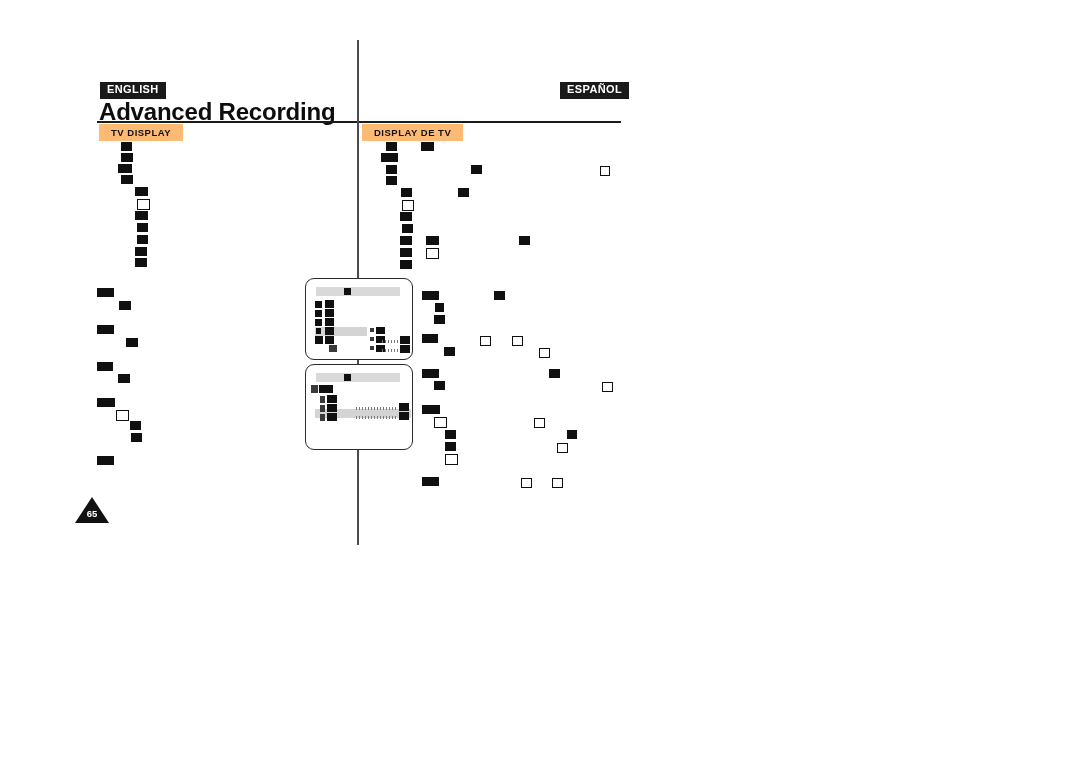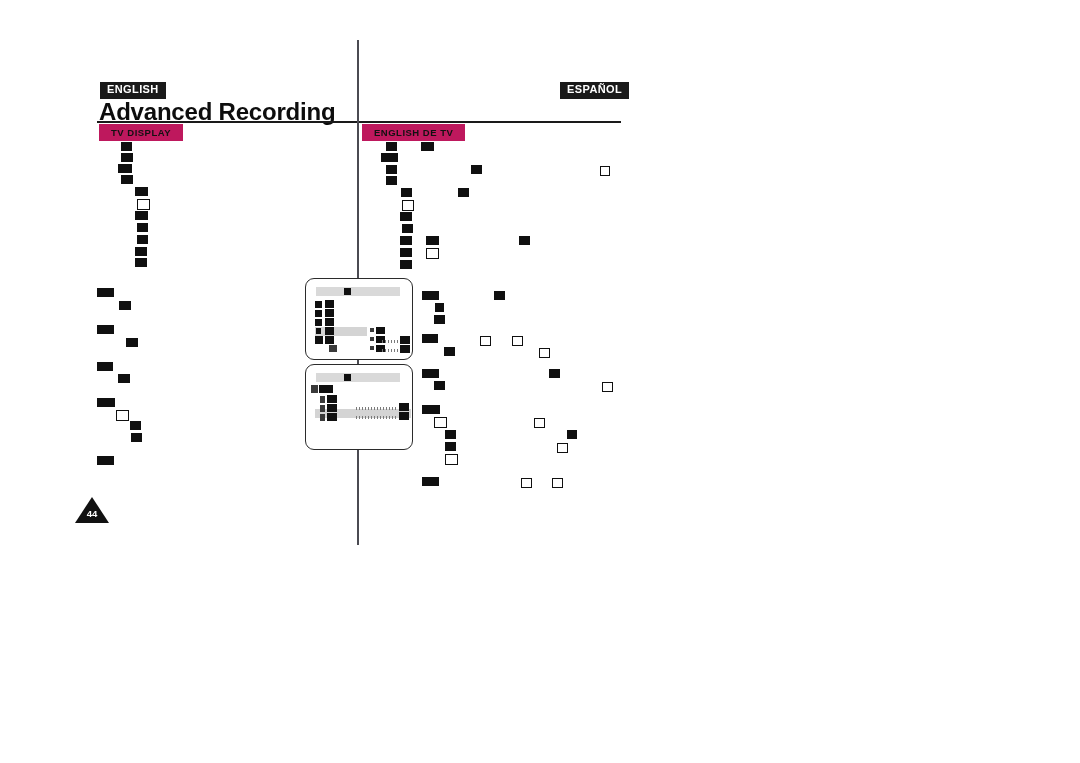--- a/index.html
+++ b/index.html
@@ -65,21 +65,21 @@
     height: 2px;
     background: #1a1a1a;
     top: 121px;
   }
   #rule-en { left: 86px; width: 260px; }
   #rule-es { left: 348px; width: 262px; }
 
   
   .subhead {
     position: absolute;
-    background: #be185d;
+    background: #fdba74;
     color: #111111;
     font-size: 9.5px;
     font-weight: bold;
     letter-spacing: 0.5px;
     padding: 3px 12px 3px 12px;
     white-space: nowrap;
     text-align: center;
   }
   #subhead-en { left: 88px; top: 124px; min-width: 52px; }
   #subhead-es { left: 351px; top: 124px; min-width: 56px; }
@@ -205,21 +205,21 @@
       <div class="blk" style="left: 119px; top: 421px; width: 11px; height: 9px;"></div>
       <div class="blk" style="left: 120px; top: 433px; width: 11px; height: 9px;"></div>
       <div class="blk" style="left: 86px; top: 456px; width: 17px; height: 9px;"></div>
     </div>
 
   <div class="lang-badge" id="badge-es">ESPAÑOL</div>
 
 
   <div class="title-rule" id="rule-es"></div>
 
-  <div class="subhead" id="subhead-es">ENGLISH DE TV</div>
+  <div class="subhead" id="subhead-es">DISPLAY DE TV</div>
 
   <div id="grp-es-intro">
       <div class="blk" style="left: 375px; top: 142px; width: 11px; height: 9px;"></div>
       <div class="blk" style="left: 410px; top: 142px; width: 13px; height: 9px;"></div>
       <div class="blk" style="left: 370px; top: 153px; width: 17px; height: 9px;"></div>
       <div class="blk" style="left: 375px; top: 165px; width: 11px; height: 9px;"></div>
       <div class="blk" style="left: 460px; top: 165px; width: 11px; height: 9px;"></div>
       <div class="blk hollow" style="left: 589px; top: 166px; width: 8px; height: 8px;"></div>
       <div class="blk" style="left: 375px; top: 176px; width: 11px; height: 9px;"></div>
       <div class="blk" style="left: 390px; top: 188px; width: 11px; height: 9px;"></div>
@@ -300,16 +300,16 @@
       <div class="lcd-ic sm" style="left: 14px; top: 49px; width: 5px; height: 7px;"></div>
       <div class="lcd-ic" style="left: 21px; top: 48px; width: 10px; height: 8px;"></div>
       <div class="lcd-dots" style="left: 50px; top: 42px; width: 42px; height: 3px;"></div>
       <div class="lcd-dots" style="left: 50px; top: 51px; width: 42px; height: 3px;"></div>
       <div class="lcd-ic" style="left: 93px; top: 38px; width: 10px; height: 8px;"></div>
       <div class="lcd-ic" style="left: 93px; top: 47px; width: 10px; height: 8px;"></div>
     </div>
 
   <div id="page-number">
     <div class="tri"></div>
-    <div class="num">44</div>
+    <div class="num">65</div>
   </div>
 
 </div>
 
 </body></html>

